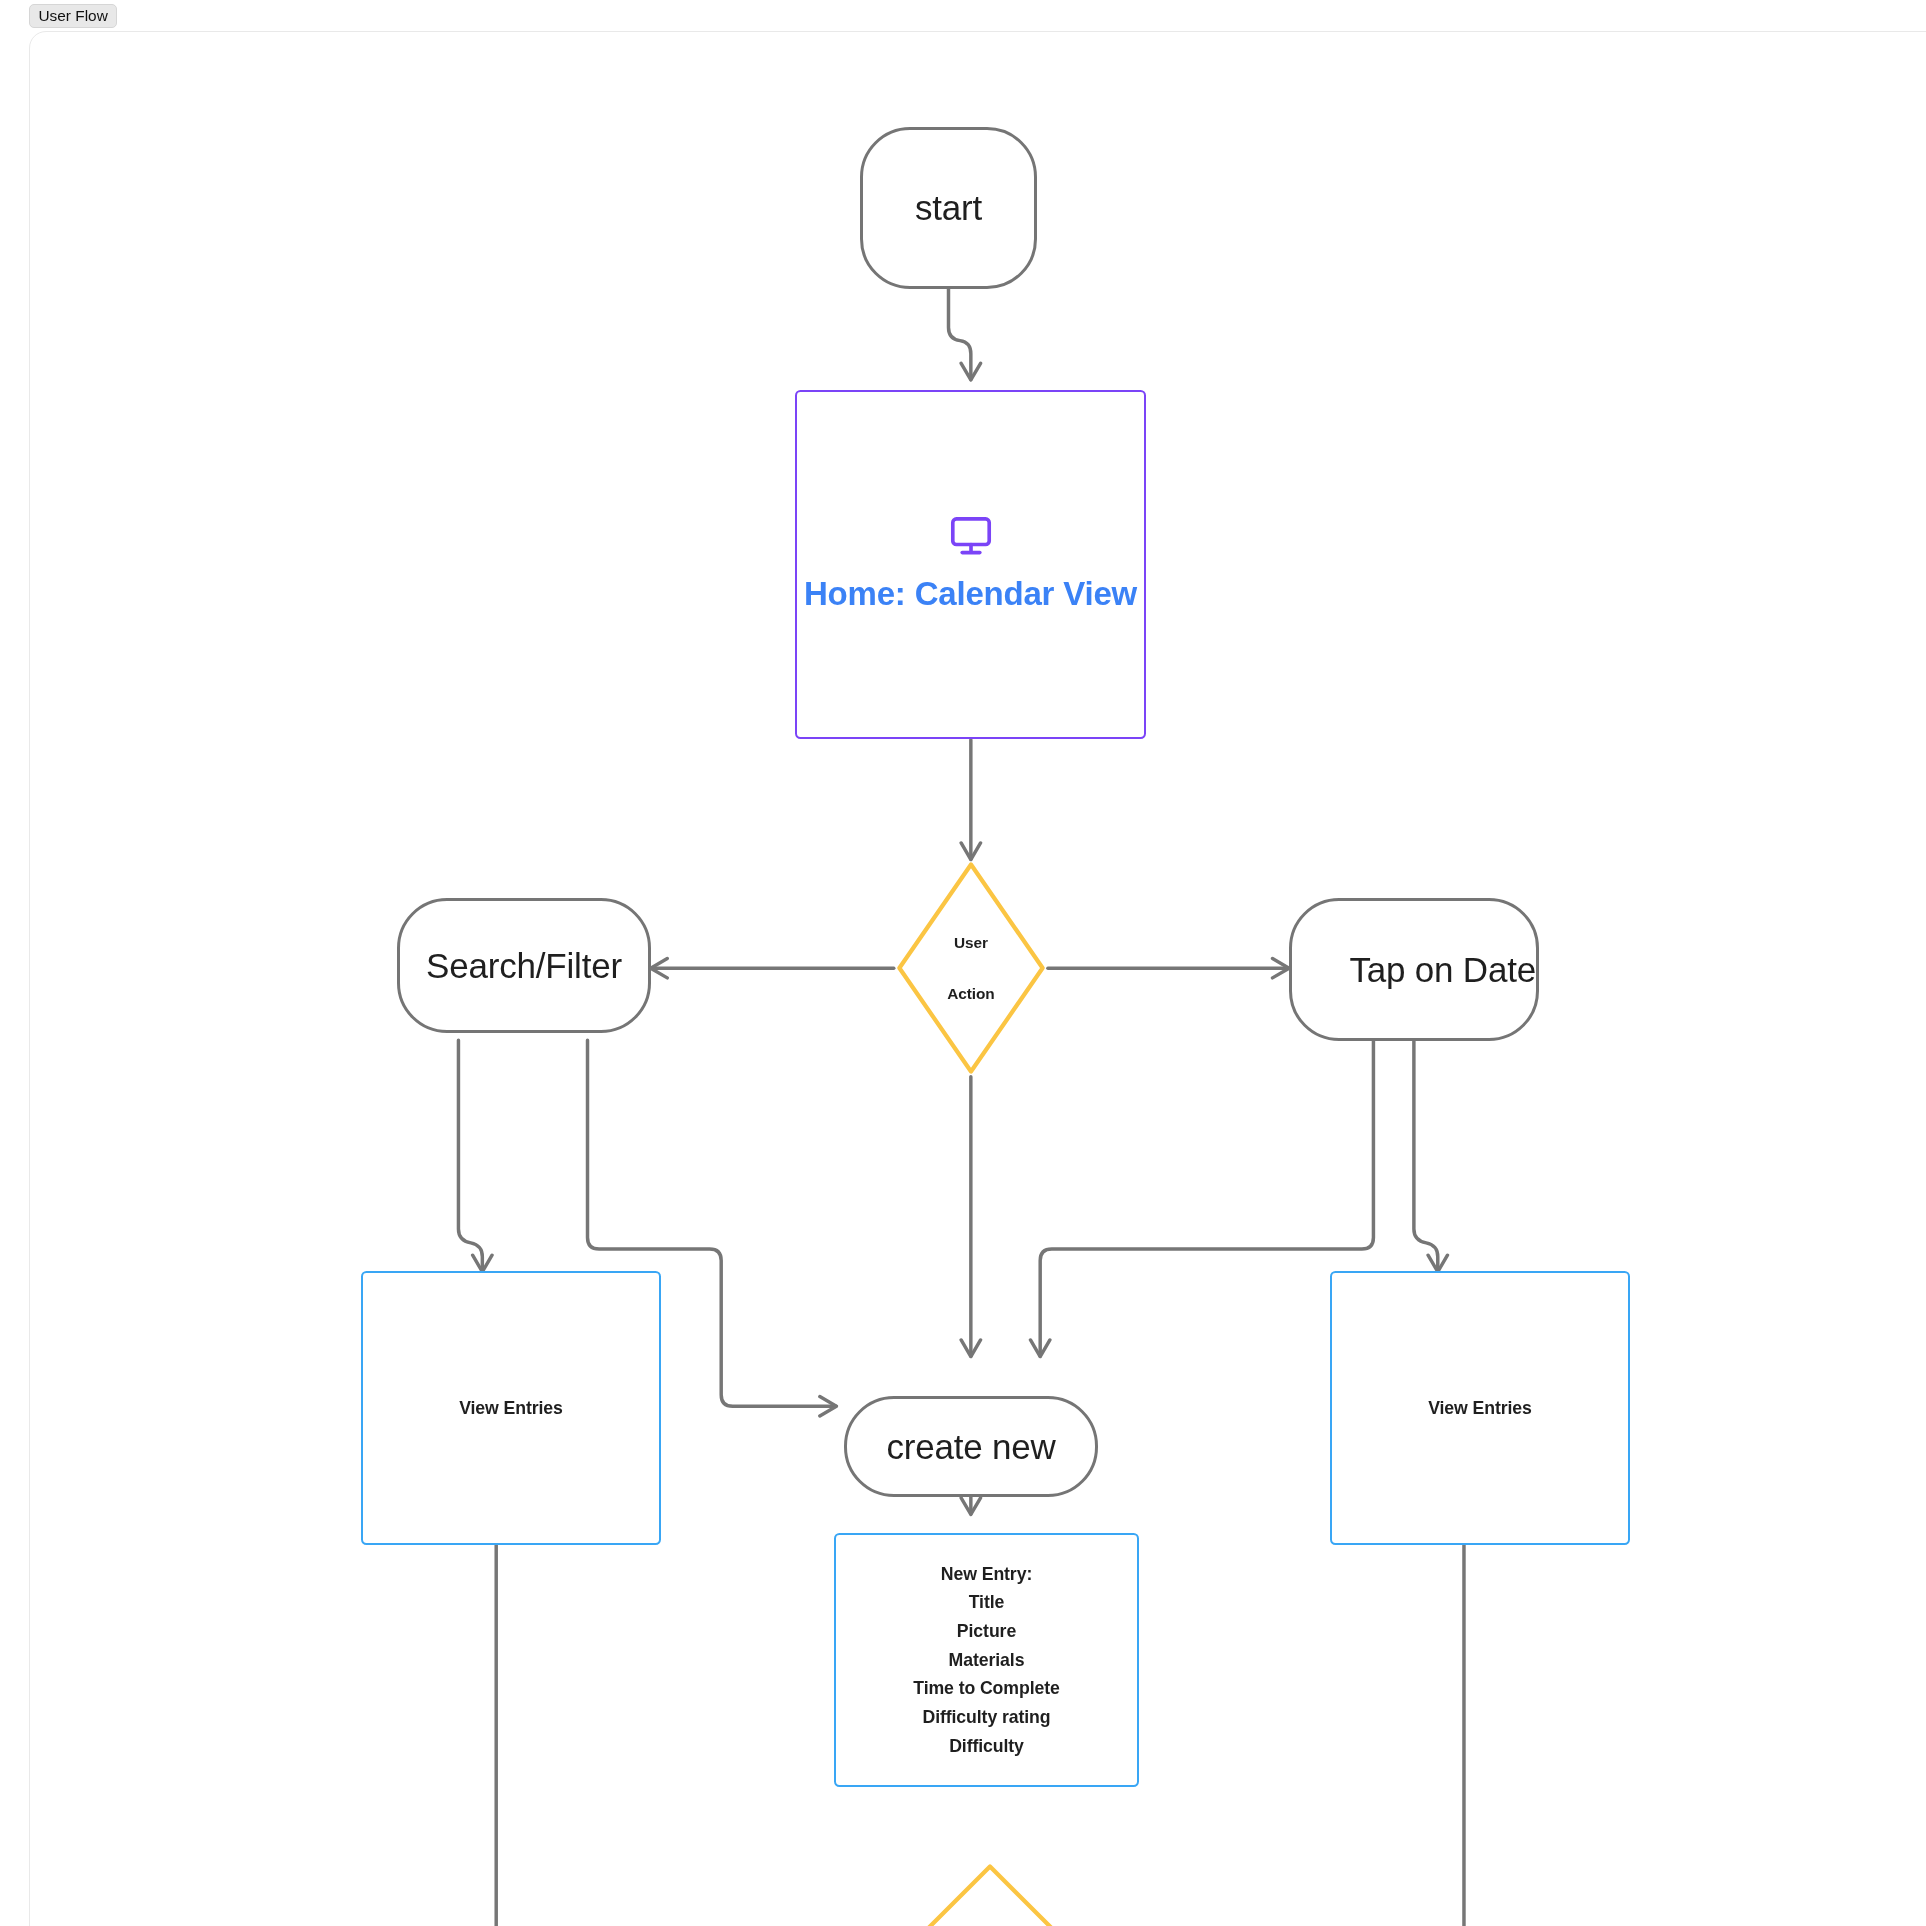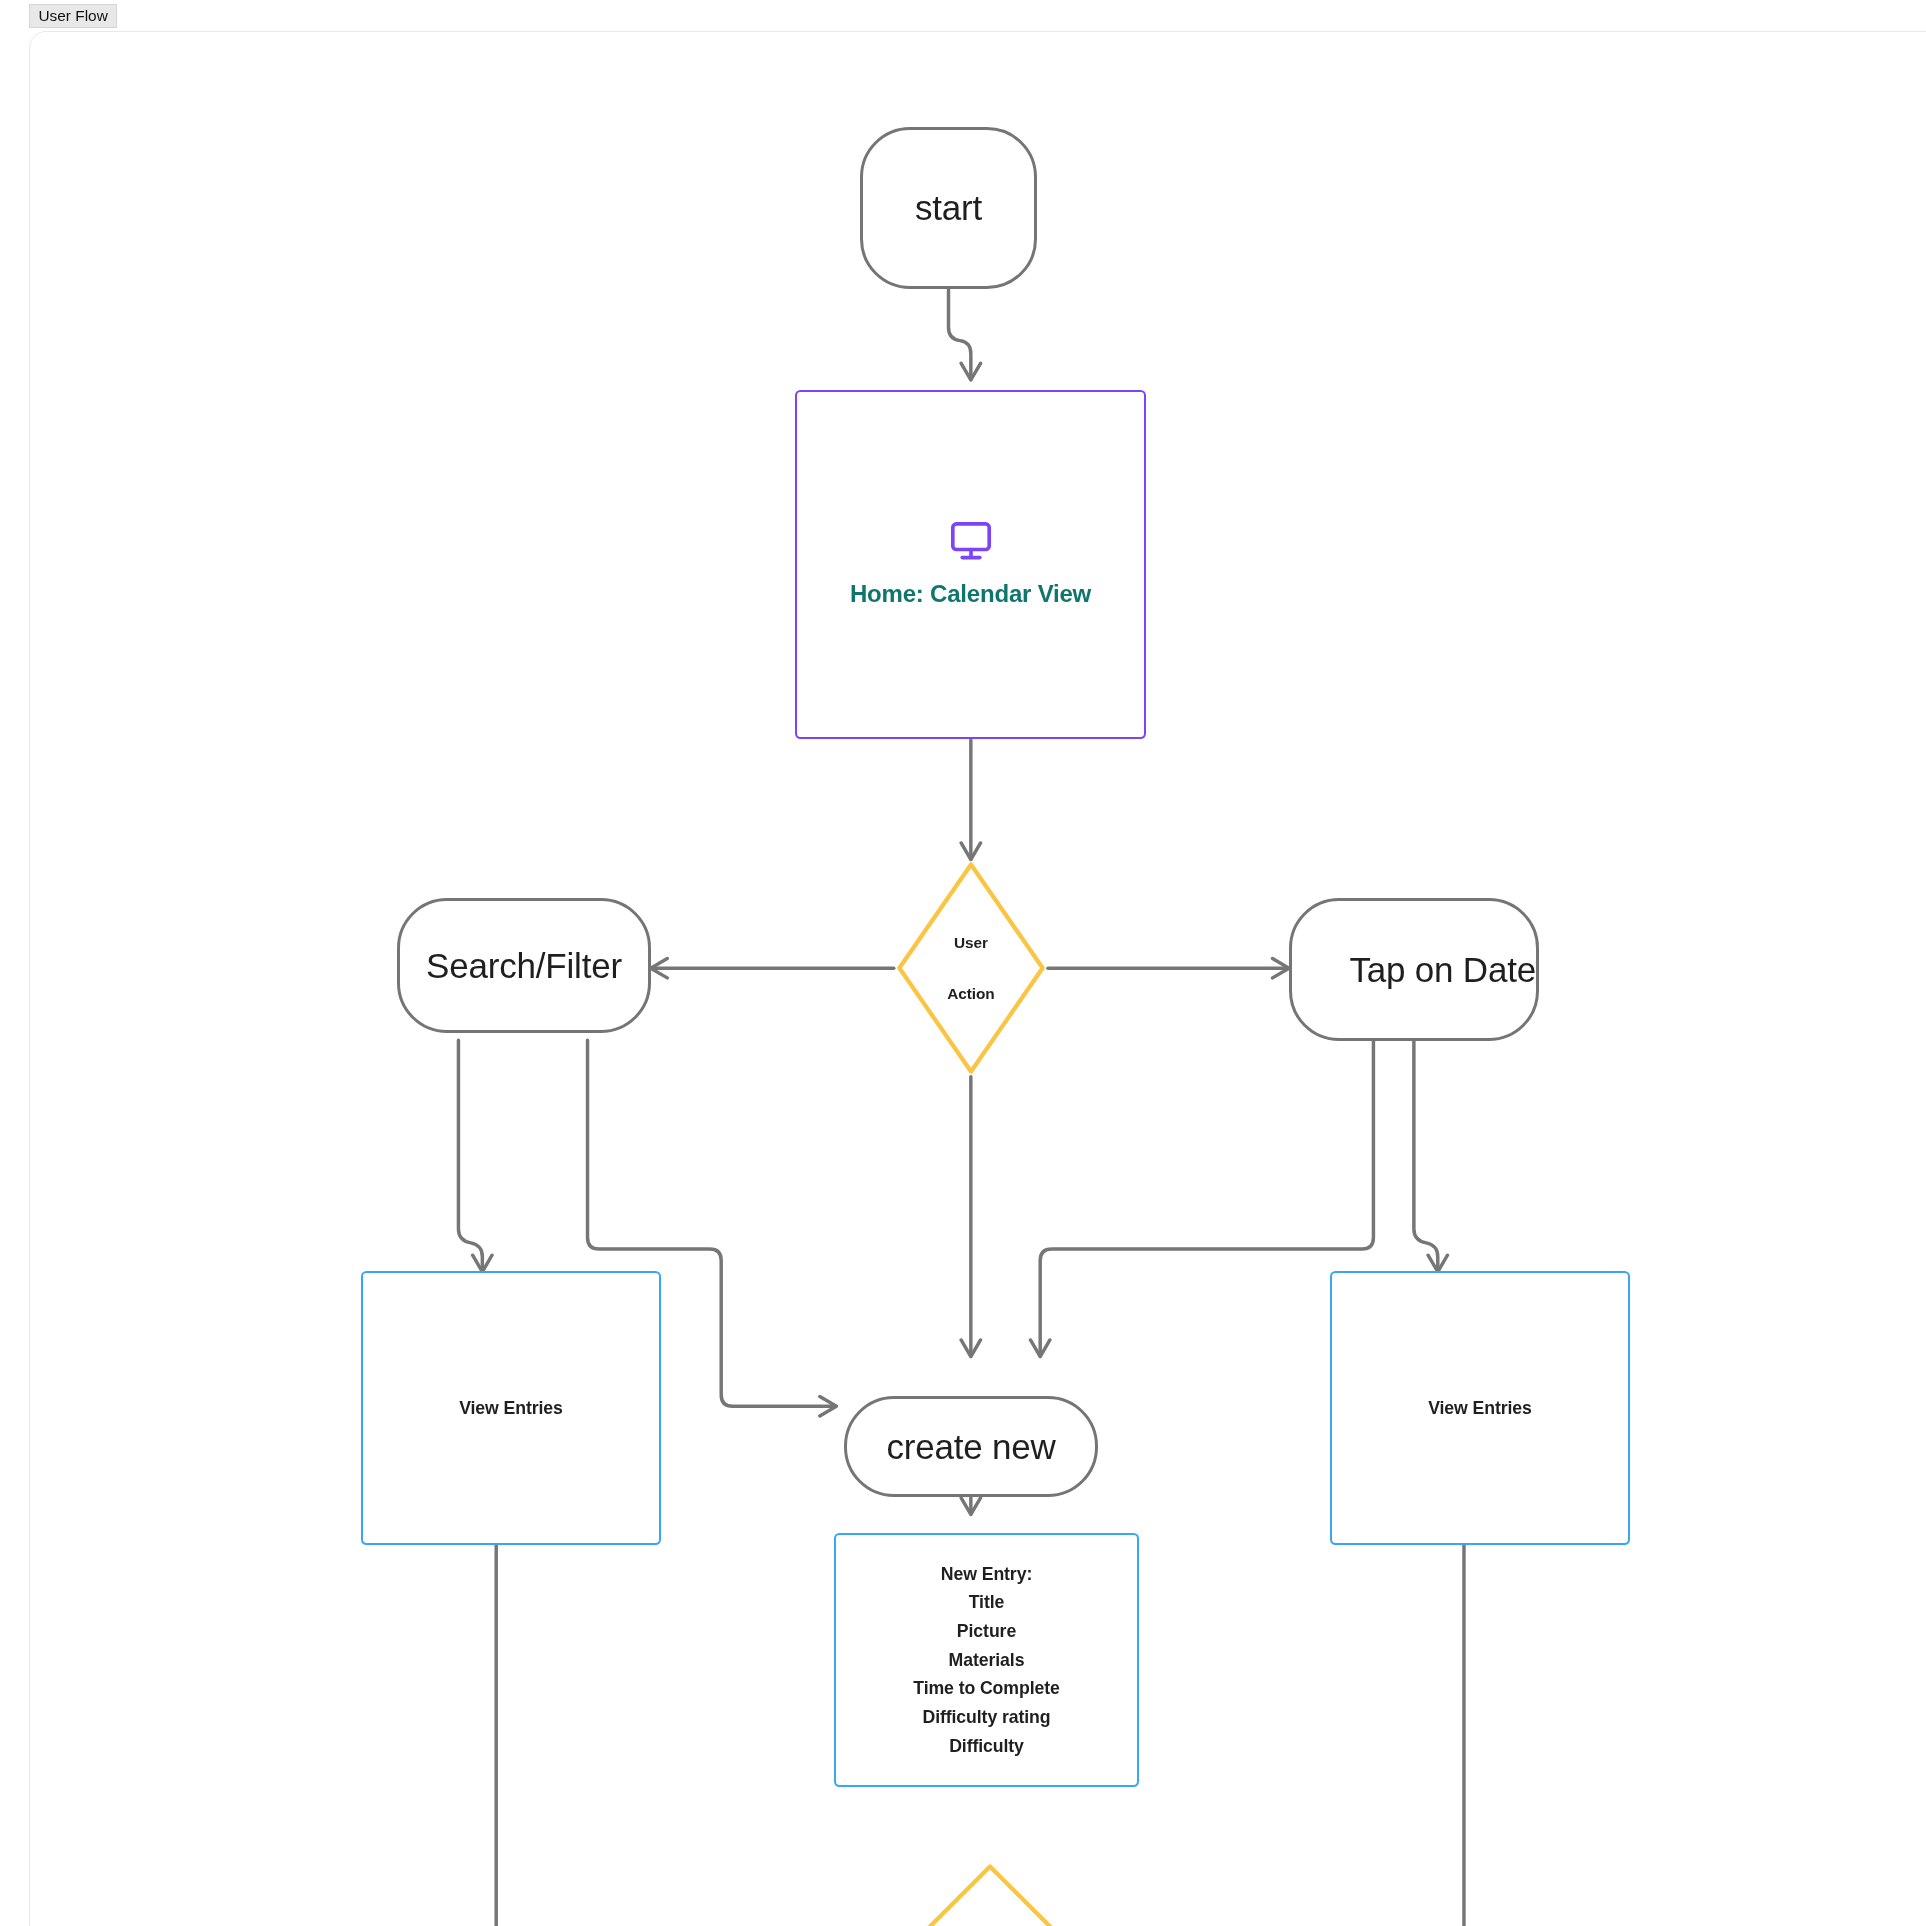--- a/index.html
+++ b/index.html
@@ -18,21 +18,21 @@
     overflow: hidden;
   }
 
   
   .frame-label {
     position: absolute;
     left: 29px;
     top: 3.9px;
     background: #e8e8e8;
     border: 0.8px solid #d6d6d6;
-    border-radius: 0;
+    border-radius: 5px;
     padding: 3.5px 8.5px;
     font-size: 15.4px;
     line-height: 1;
     color: #111111;
     white-space: nowrap;
   }
 
   
   .frame {
     position: absolute;
@@ -78,24 +78,24 @@
   .card {
     border-width: 2.7px;
     border-style: solid;
     border-radius: 5.4px;
     color: #222222;
   }
   .card.purple { border-color: #7b44f7; }
   .card.blue   { border-color: #39a6f5; margin-left: 16px; }
 
   .card-title {
-    font-size: 24px;
+    font-size: 33px;
     font-weight: 700;
     line-height: 1.22;
-    color: #0f766e;
+    color: #3b82f6;
     letter-spacing: -0.2px;
   }
   .card-small {
     font-size: 17.7px;
     font-weight: 700;
     line-height: 1.62;
     color: #1f1f1f;
     letter-spacing: -0.1px;
   }
   .card-small .ln { display: block; }

